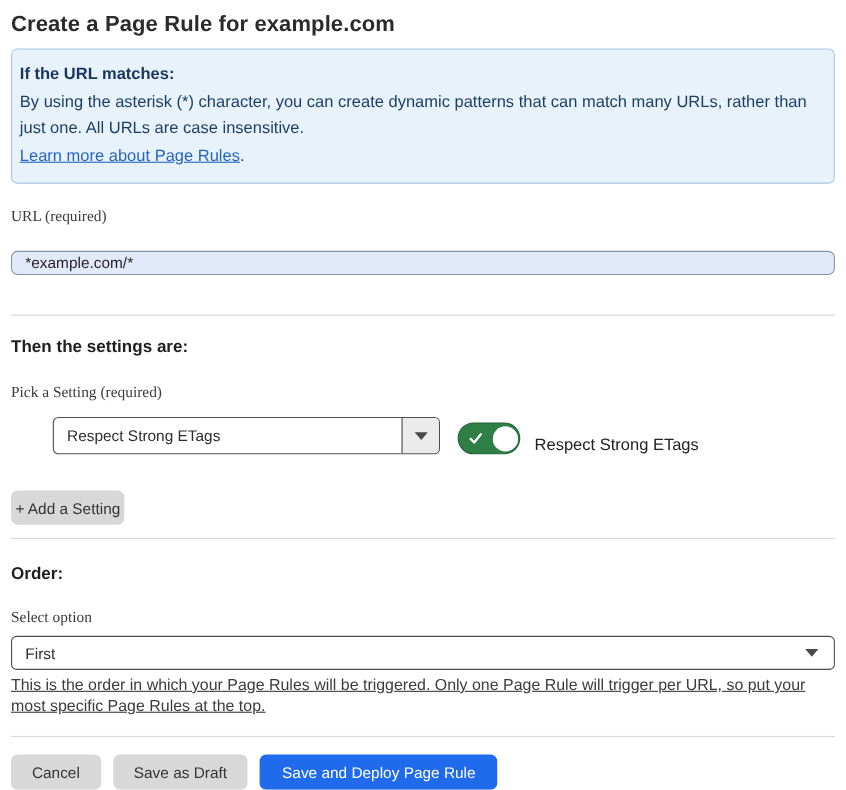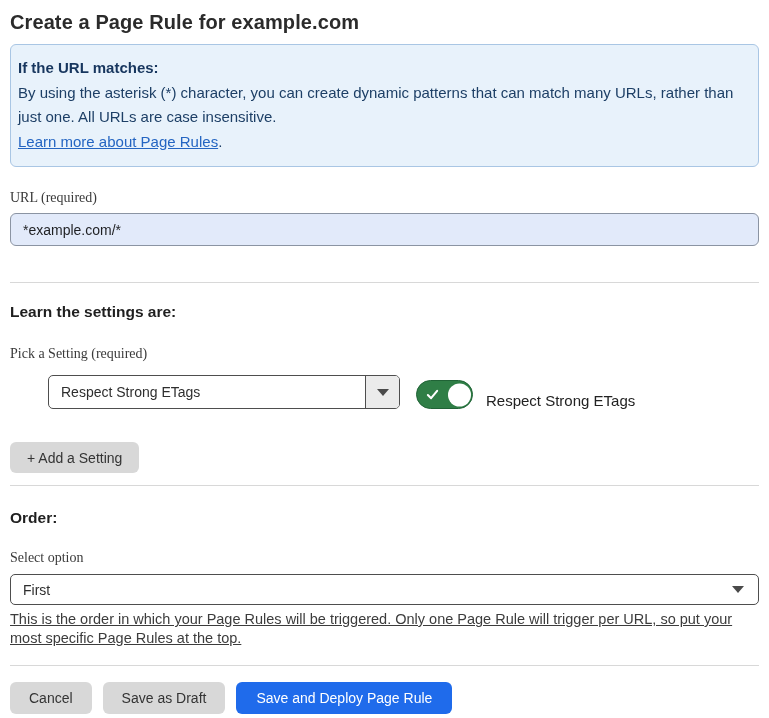--- a/index.html
+++ b/index.html
@@ -41,22 +41,22 @@
   .field-label {
     display: block;
     margin-top: 23px;
     font-size: 14px; line-height: 16px;
     color: #3a3a3a;
     font-family: Liberation Serif, serif;
   }
 
   .url-input {
     display: block;
-    width: 749px; height: 33px;
-    margin-top: 7px;
+    width: 749px; height: 22px;
+    margin-top: 22px;
     background: #e2eafa;
     border: 1px solid #8b94a3;
     border-radius: 6px;
     padding: 0 12px;
     font-family: "Liberation Sans", "DejaVu Sans", sans-serif;
     font-size: 14px; color: #1f2023;
     outline: none;
   }
 
   .divider {
@@ -145,21 +145,21 @@
   .gray-btn {
     background: #d8d8d8;
     color: #343434;
     height: 32px;
     padding: 0 19px;
   }
   .add-setting-btn {
     display: block;
     margin-top: 33px;
     height: 31px;
-    padding: 0 17px;
+    padding: 0 4px;
   }
 
   .order-select {
     margin-top: 8px;
     width: 749px; height: 31px;
     border-radius: 5px;
     text-align: right;
   }
   .order-select .select-value { padding-left: 12px; }
   .order-select .plain-arrow {
@@ -198,21 +198,21 @@
     <div class="info-heading">If the URL matches:</div>
     <div class="info-body">By using the asterisk (*) character, you can create dynamic patterns that can match many URLs, rather than just one. All URLs are case insensitive.</div>
     <div><a class="info-link">Learn more about Page Rules</a><span class="info-link-suffix">.</span></div>
   </div>
 
   <label class="field-label">URL (required)</label>
   <input class="url-input" type="text" value="*example.com/*" style="">
 
   <hr class="divider divider-1">
 
-  <h2 class="section-heading">Learn the settings are:</h2>
+  <h2 class="section-heading">Then the settings are:</h2>
 
   <label class="field-label picker-label">Pick a Setting (required)</label>
 
   <div class="settings-row">
     <div class="select setting-select">
       <span class="select-value">Respect Strong ETags</span>
       <span class="select-arrow-box">
         <span class="tri"></span>
       </span>
     </div>

